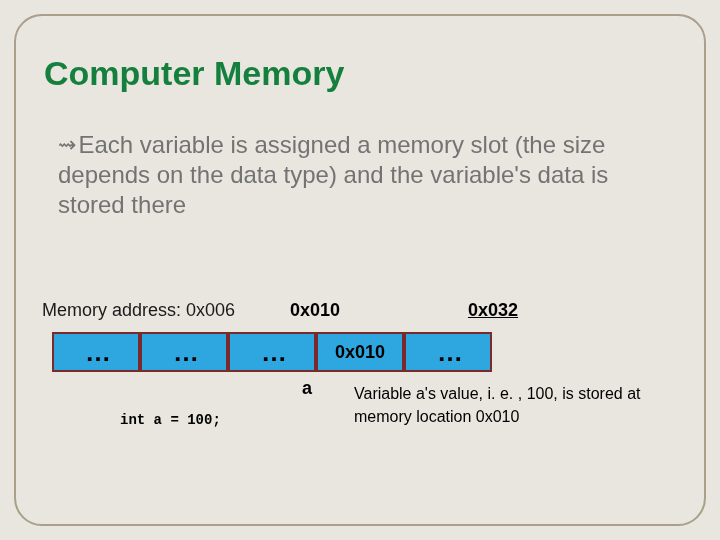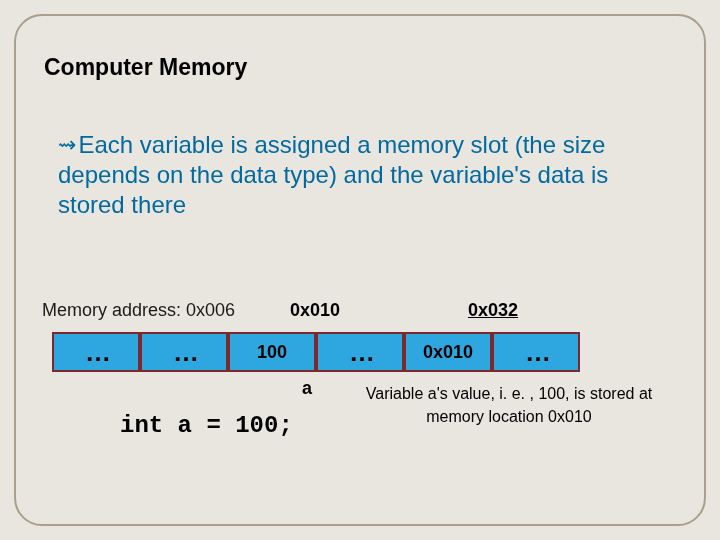--- a/index.html
+++ b/index.html
@@ -12,31 +12,31 @@
   .frame {
     position: absolute;
     left: 14px; top: 14px;
     width: 692px; height: 512px;
     border: 2px solid #a99f8a;
     border-radius: 28px;
   }
   .title {
     position: absolute;
     left: 44px; top: 54px;
-    font-size: 23px;
+    font-size: 34px;
     font-weight: bold;
-    color: #000000;
+    color: #15803d;
     font-family: Verdana, Geneva, sans-serif;
   }
   .bullet-block {
     position: absolute;
     left: 58px; top: 130px;
     width: 610px;
     font-size: 24px;
-    color: #0369a1;
+    color: #737373;
     line-height: 1.25;
   }
   .bullet-glyph {
     display: inline-block;
     font-size: 22px;
     vertical-align: 1px;
     margin-right: 2px;
   }
   .addr-row {
     position: absolute;
@@ -70,30 +70,29 @@
   }
   .cell-a-label {
     position: absolute;
     left: 302px; top: 378px;
     font-size: 18px; font-weight: bold;
   }
   .code {
     position: absolute;
     left: 120px; top: 412px;
     font-family: "Courier New", monospace;
-    font-size: 24px;
+    font-size: 14px;
     font-weight: bold;
   }
   .explain {
     position: absolute;
     left: 354px; top: 382px;
     width: 310px;
     font-size: 16px;
     line-height: 1.45;
-    text-align: center;
   }
 </style>
 </head>
 <body>
 
 <div class="frame"></div>
 
 <div class="title">Computer Memory</div>
 
 <div class="bullet-block">
@@ -103,21 +102,20 @@
 <div class="addr-row">
   <span>Memory address:</span>
   <span>0x006</span>
 </div>
 <div class="addr2">0x010</div>
 <div class="addr3">0x032</div>
 
 <div class="cells">
   <div class="cell ellips">…</div>
   <div class="cell ellips">…</div>
-  <div class="cell">100</div>
   <div class="cell ellips">…</div>
   <div class="cell">0x010</div>
   <div class="cell ellips">…</div>
 </div>
 
 <div class="cell-a-label">a</div>
 
 <div class="code">int a = 100;</div>
 
 <div class="explain">Variable a's value, i. e. , 100, is stored at memory location 0x010</div>

